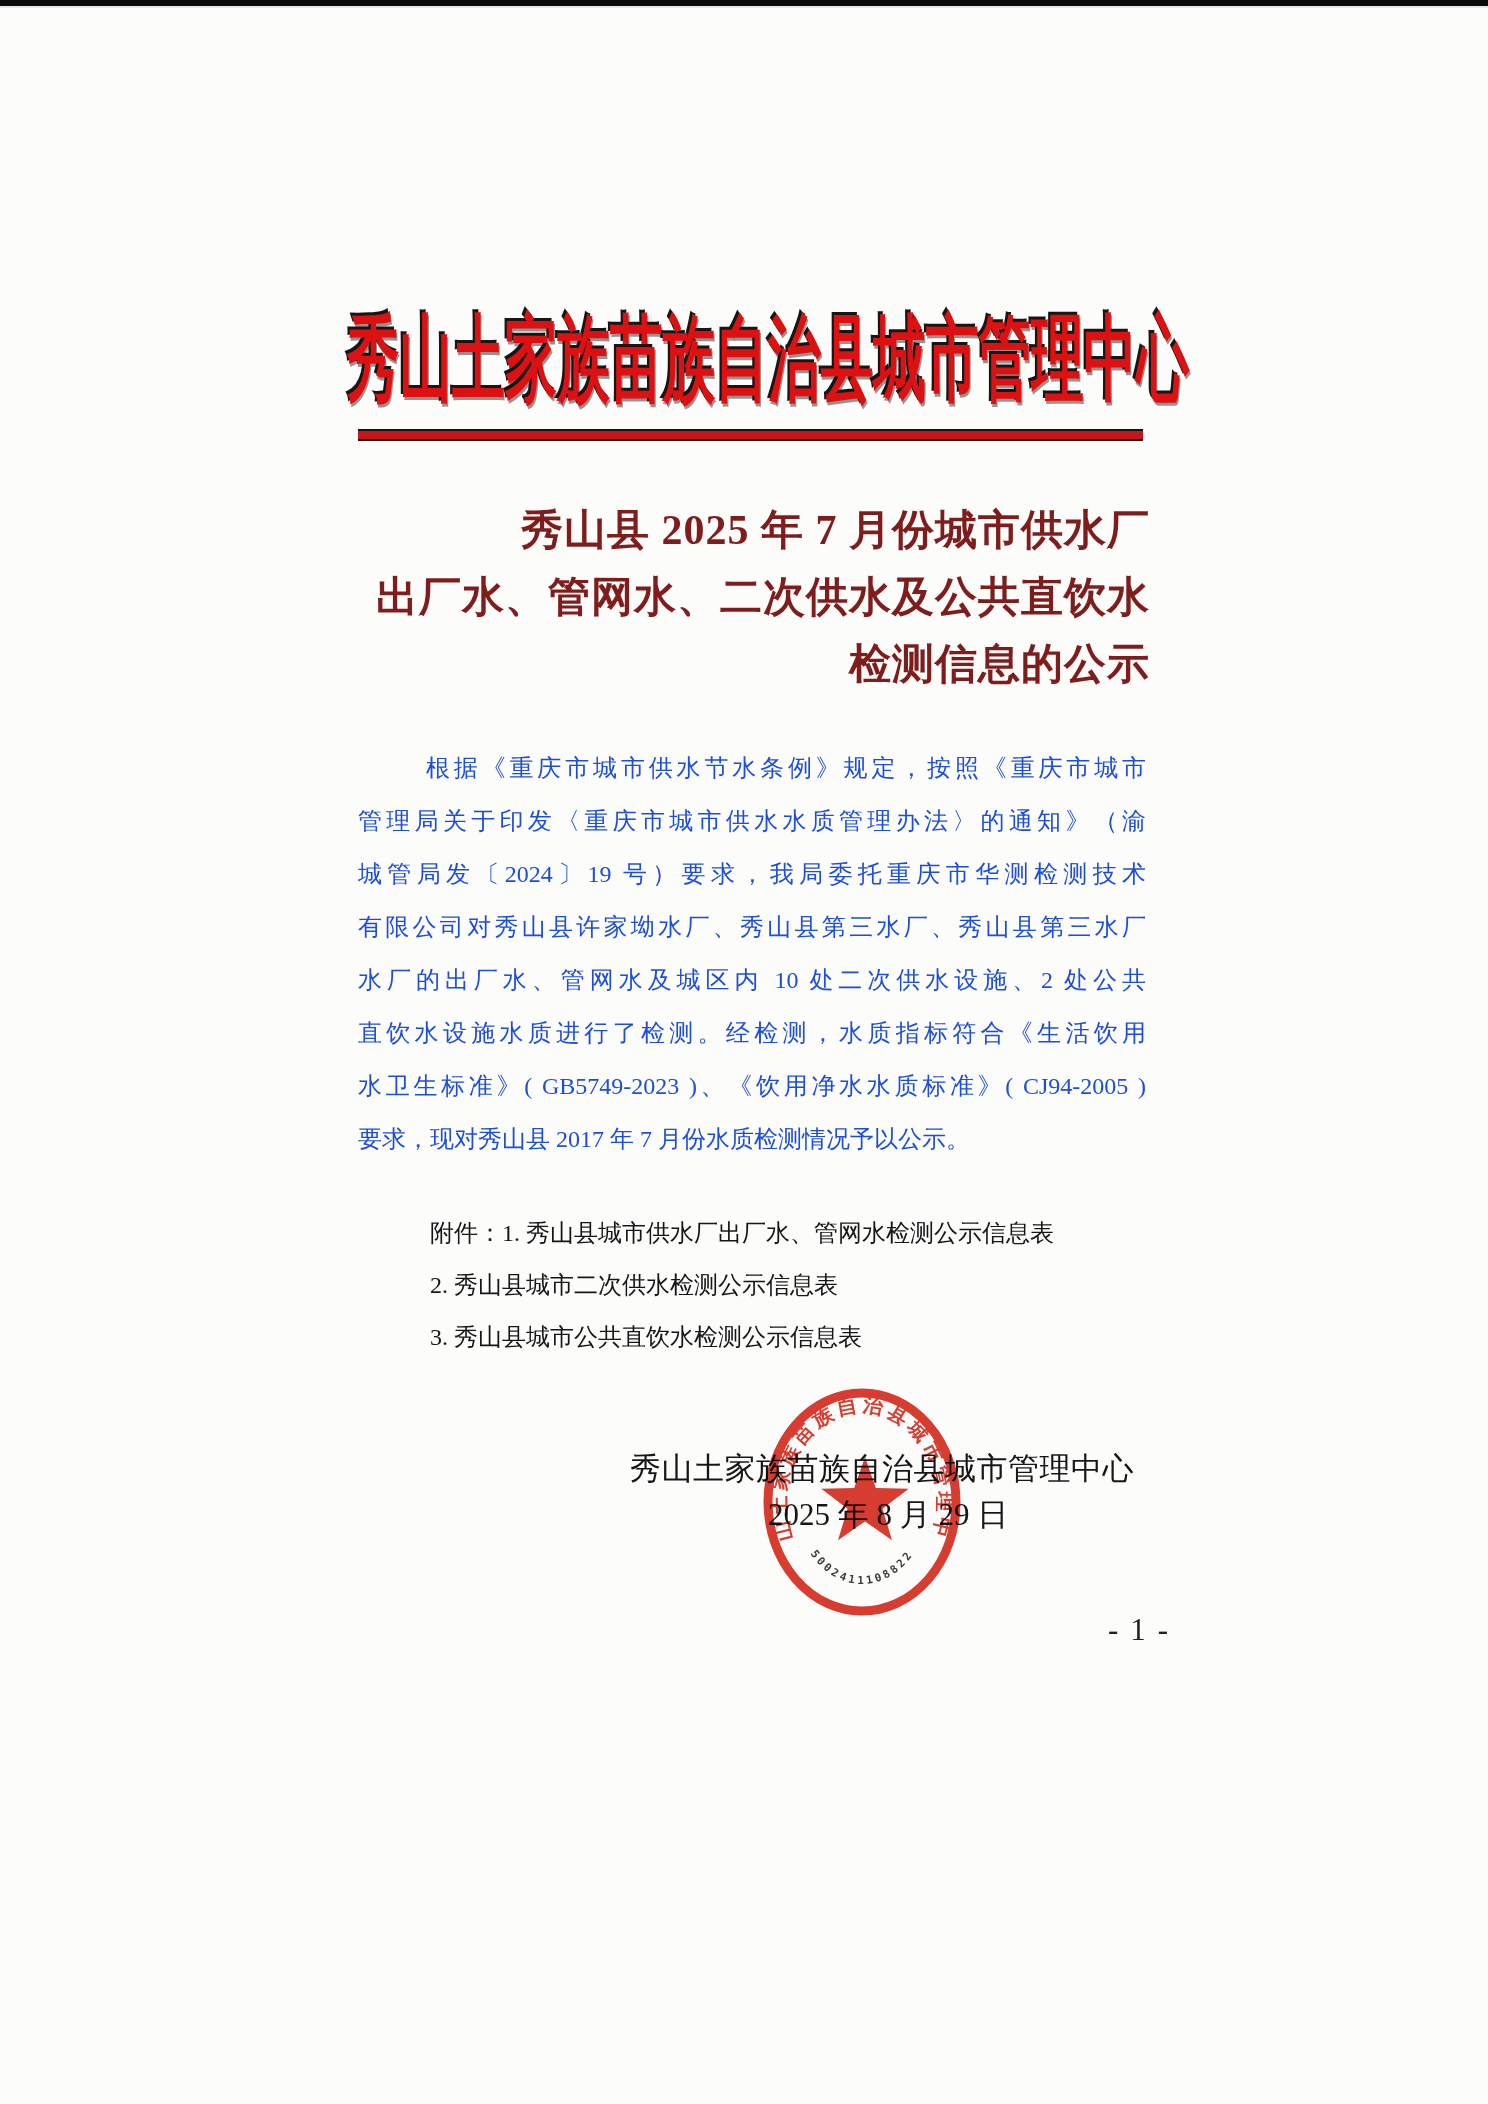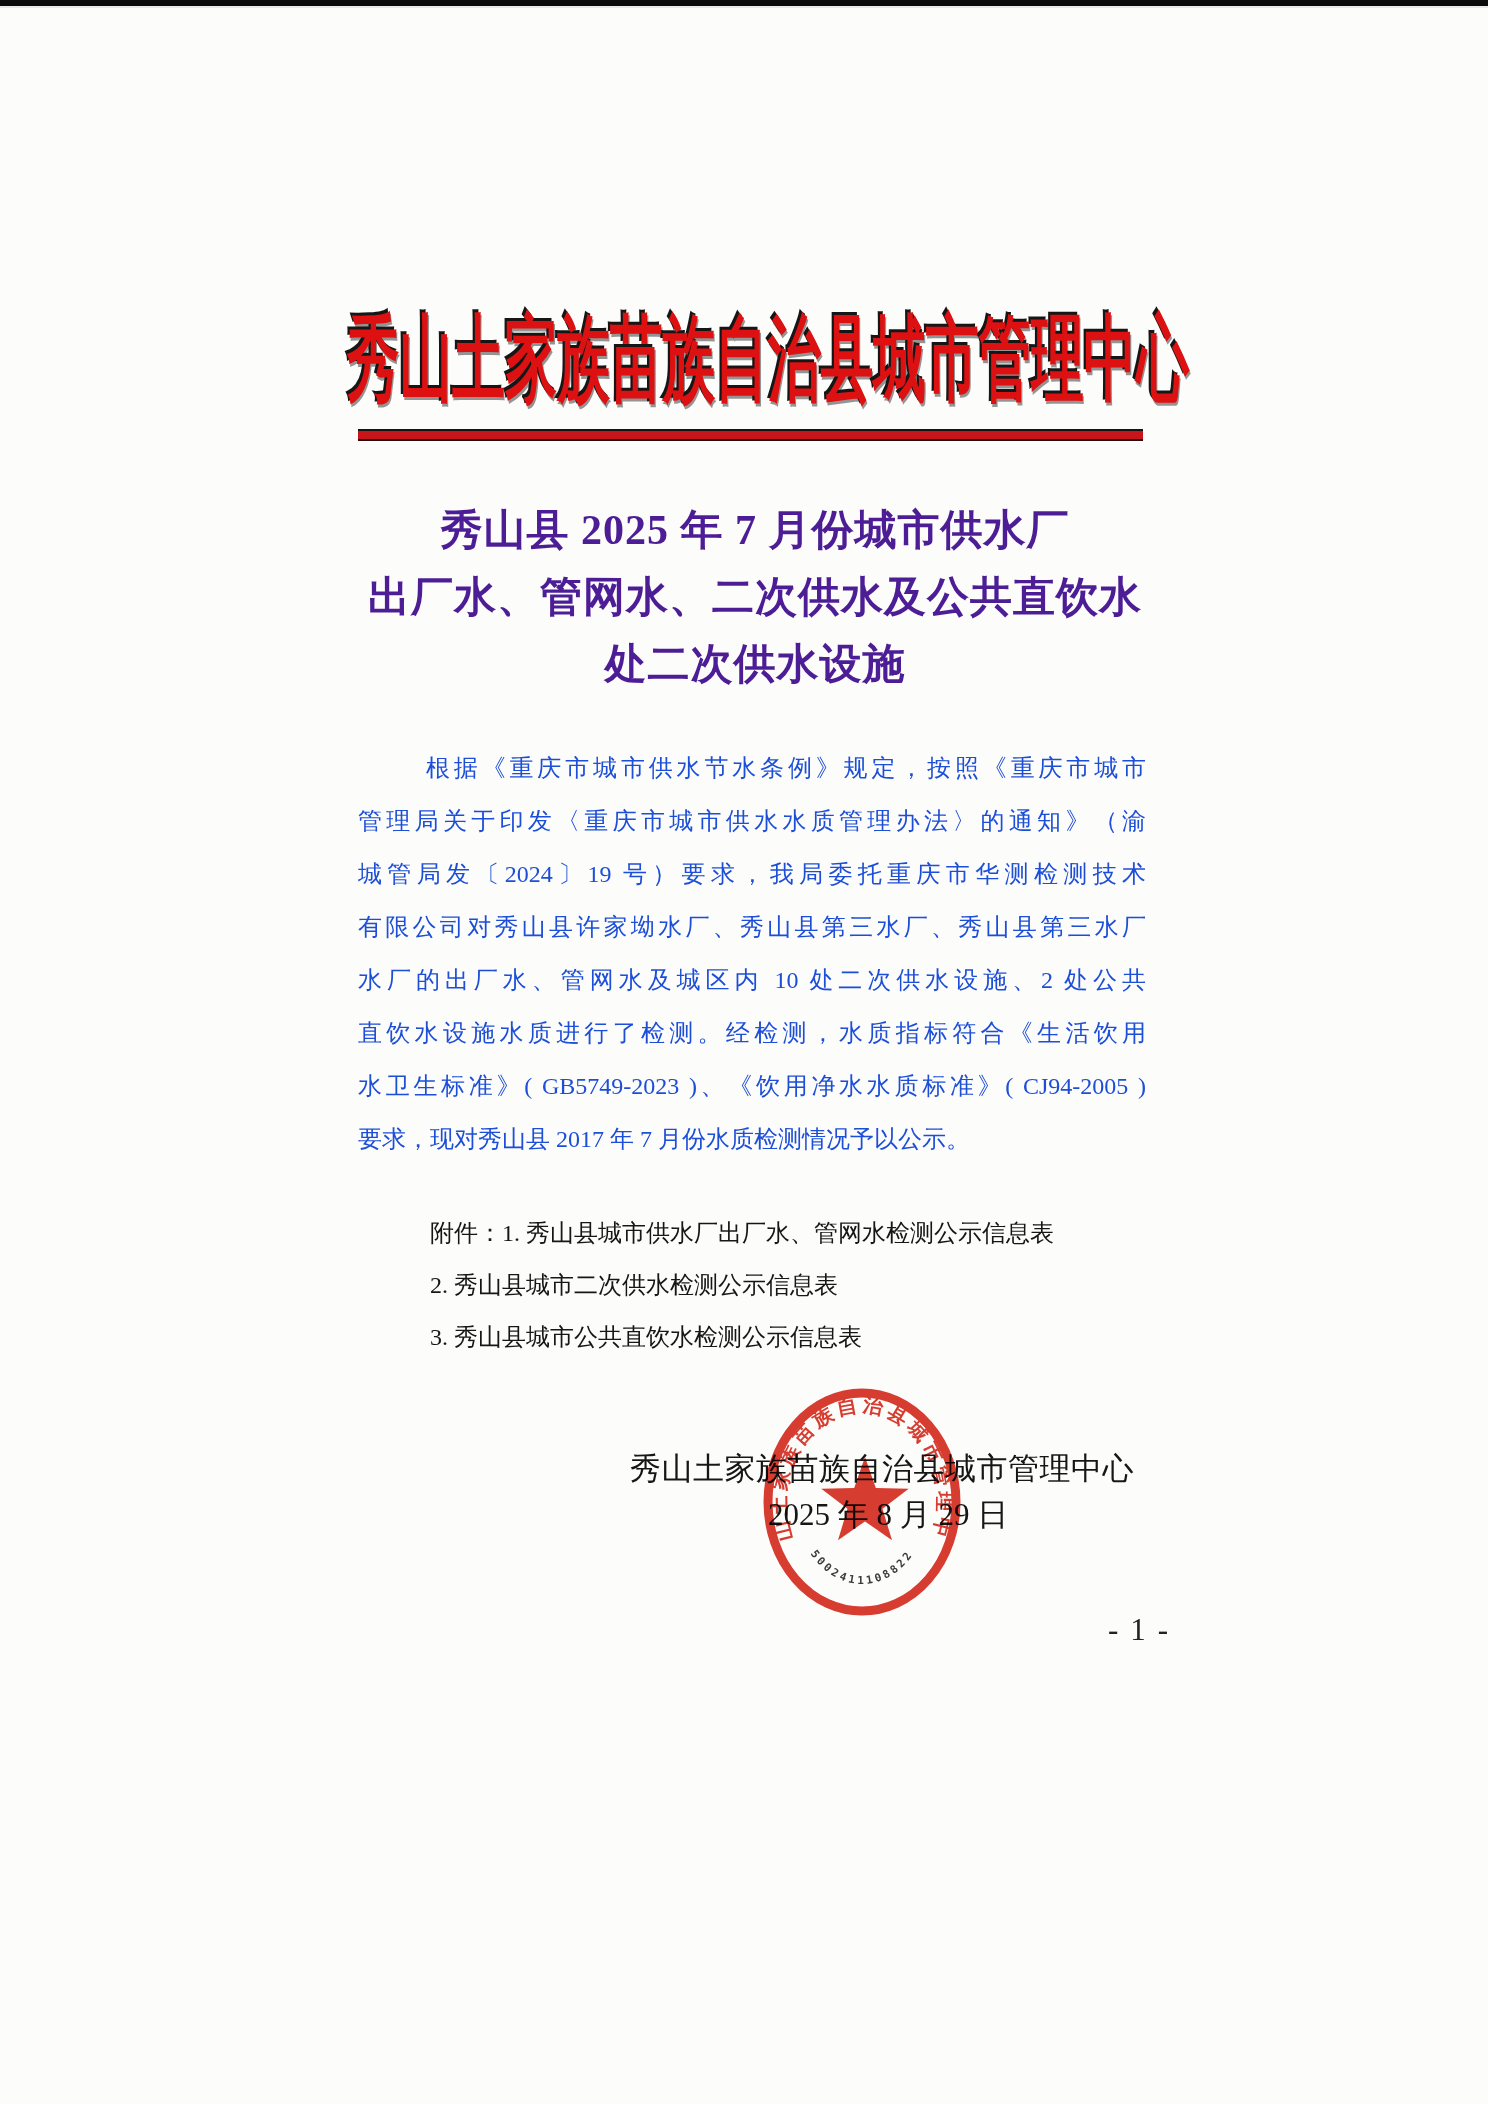--- a/index.html
+++ b/index.html
@@ -28,21 +28,21 @@
     text-shadow:-4px -3px 0 #161616, 2px 3px 0 rgba(22,22,22,.45);
   }
   .red-divider{
     position:absolute;top:429px;left:358px;width:785px;height:8px;
     background:var(--divider-red,#c8151c);
     border-top:2px solid #141414;border-bottom:2px solid #2a0a0a;
   }
   
   .doc-title{
     position:absolute;top:497px;left:360px;width:790px;
-    text-align:center;font-weight:bold;color:#4c1d95;
+    text-align:right;font-weight:bold;color:#7f1d1d;
     font-size:42px;line-height:67px;letter-spacing:1px;
   }
   
   .body-block{
     position:absolute;top:742px;left:358px;width:788px;
     font-size:24px;line-height:53px;color:#1d4ed8;
   }
   .body-line{
     text-align:justify;text-align-last:justify;
     height:53px;white-space:nowrap;
@@ -83,21 +83,21 @@
 
 <div class="letterhead">
   <span class="letterhead-inner">秀山土家族苗族自治县城市管理中心</span>
 </div>
 
 <div class="red-divider"></div>
 
 <div class="doc-title">
   <div>秀山县 2025 年 7 月份城市供水厂</div>
   <div>出厂水、管网水、二次供水及公共直饮水</div>
-  <div>处二次供水设施</div>
+  <div>检测信息的公示</div>
 </div>
 
 <div class="body-block">
   <div class="body-line first">根据《重庆市城市供水节水条例》规定，按照《重庆市城市</div>
   <div class="body-line">管理局关于印发〈重庆市城市供水水质管理办法〉的通知》（渝</div>
   <div class="body-line">城管局发〔2024〕19 号）要求，我局委托重庆市华测检测技术</div>
   <div class="body-line">有限公司对秀山县许家坳水厂、秀山县第三水厂、秀山县第三水厂</div>
   <div class="body-line">水厂的出厂水、管网水及城区内 10 处二次供水设施、2 处公共</div>
   <div class="body-line">直饮水设施水质进行了检测。经检测，水质指标符合《生活饮用</div>
   <div class="body-line">水卫生标准》( GB5749-2023 )、《饮用净水水质标准》( CJ94-2005 )</div>

